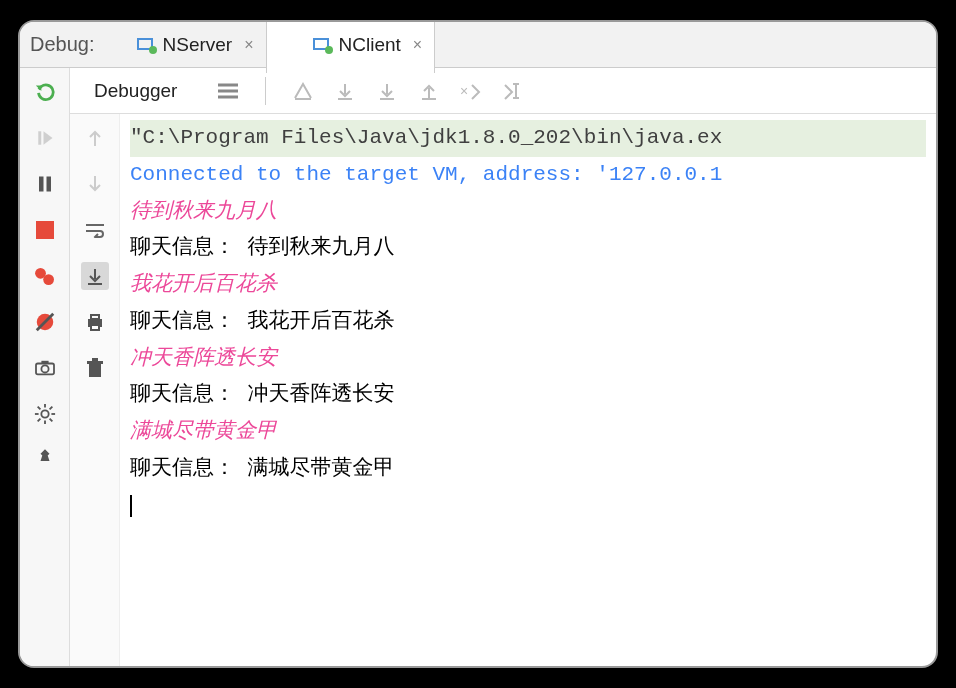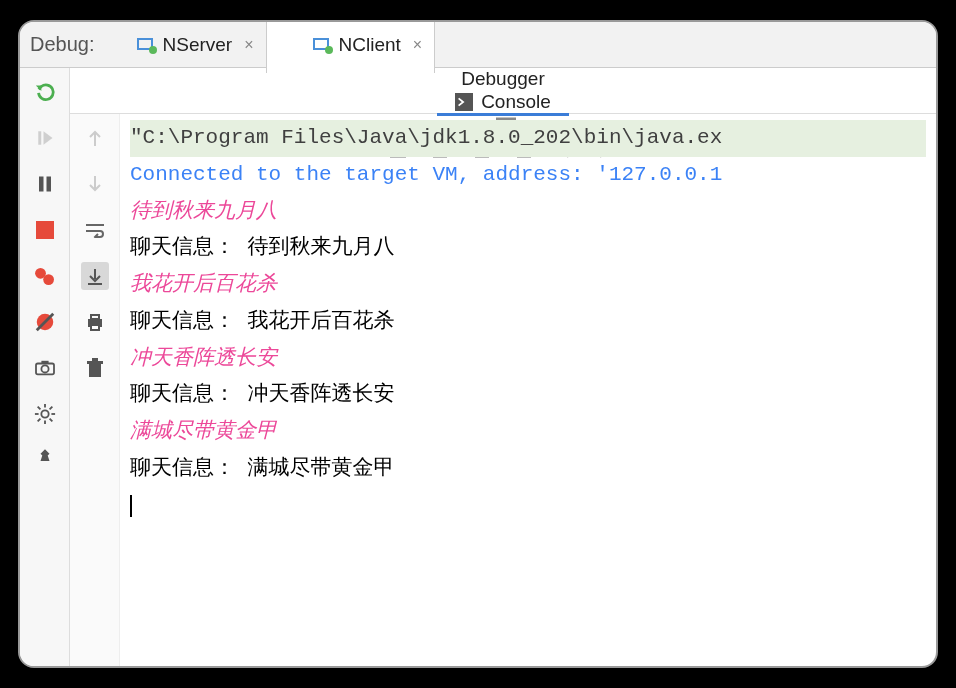--- a/index.html
+++ b/index.html
@@ -108,22 +108,21 @@
     flex-direction: column;
     overflow: hidden;
   }
   .inner-tabs {
     display: flex;
     align-items: center;
     height: 46px;
     border-bottom: 1px solid #ddd;
     background: #fff;
     padding: 0 6px;
-    gap: 1px;
-    flex-direction: column;
+    gap: 13px;
   }
   .inner-tab {
     padding: 0 18px;
     height: 46px;
     display: flex;
     align-items: center;
     gap: 8px;
     font-size: 19px;
     color: #222;
     cursor: pointer;
@@ -274,27 +273,20 @@
           </svg>
       </div>
     </div>
 
     <div class="main">
 
       <div class="inner-tabs">
         <div class="inner-tab">
           <span>Debugger</span>
         </div>
-        <div class="inner-tab active">
-          <svg width="18" height="18" viewBox="0 0 20 20">
-              <rect width="20" height="20" fill="#555"></rect>
-              <path d="M4 6l5 4-5 4" stroke="#fff" stroke-width="2" fill="none"></path>
-            </svg>
-          <span>Console</span>
-        </div>
         <div class="tb-btn" style="margin-left:6px">
           <svg width="20" height="16" viewBox="0 0 20 16">
               <line x1="0" y1="2" x2="20" y2="2" stroke="#888" stroke-width="3"></line>
               <line x1="0" y1="8" x2="20" y2="8" stroke="#888" stroke-width="3"></line>
               <line x1="0" y1="14" x2="20" y2="14" stroke="#888" stroke-width="3"></line>
             </svg>
         </div>
         <div class="inner-toolbar-sep"></div>
         <div class="inner-toolbar">
           <span class="tb-btn">

